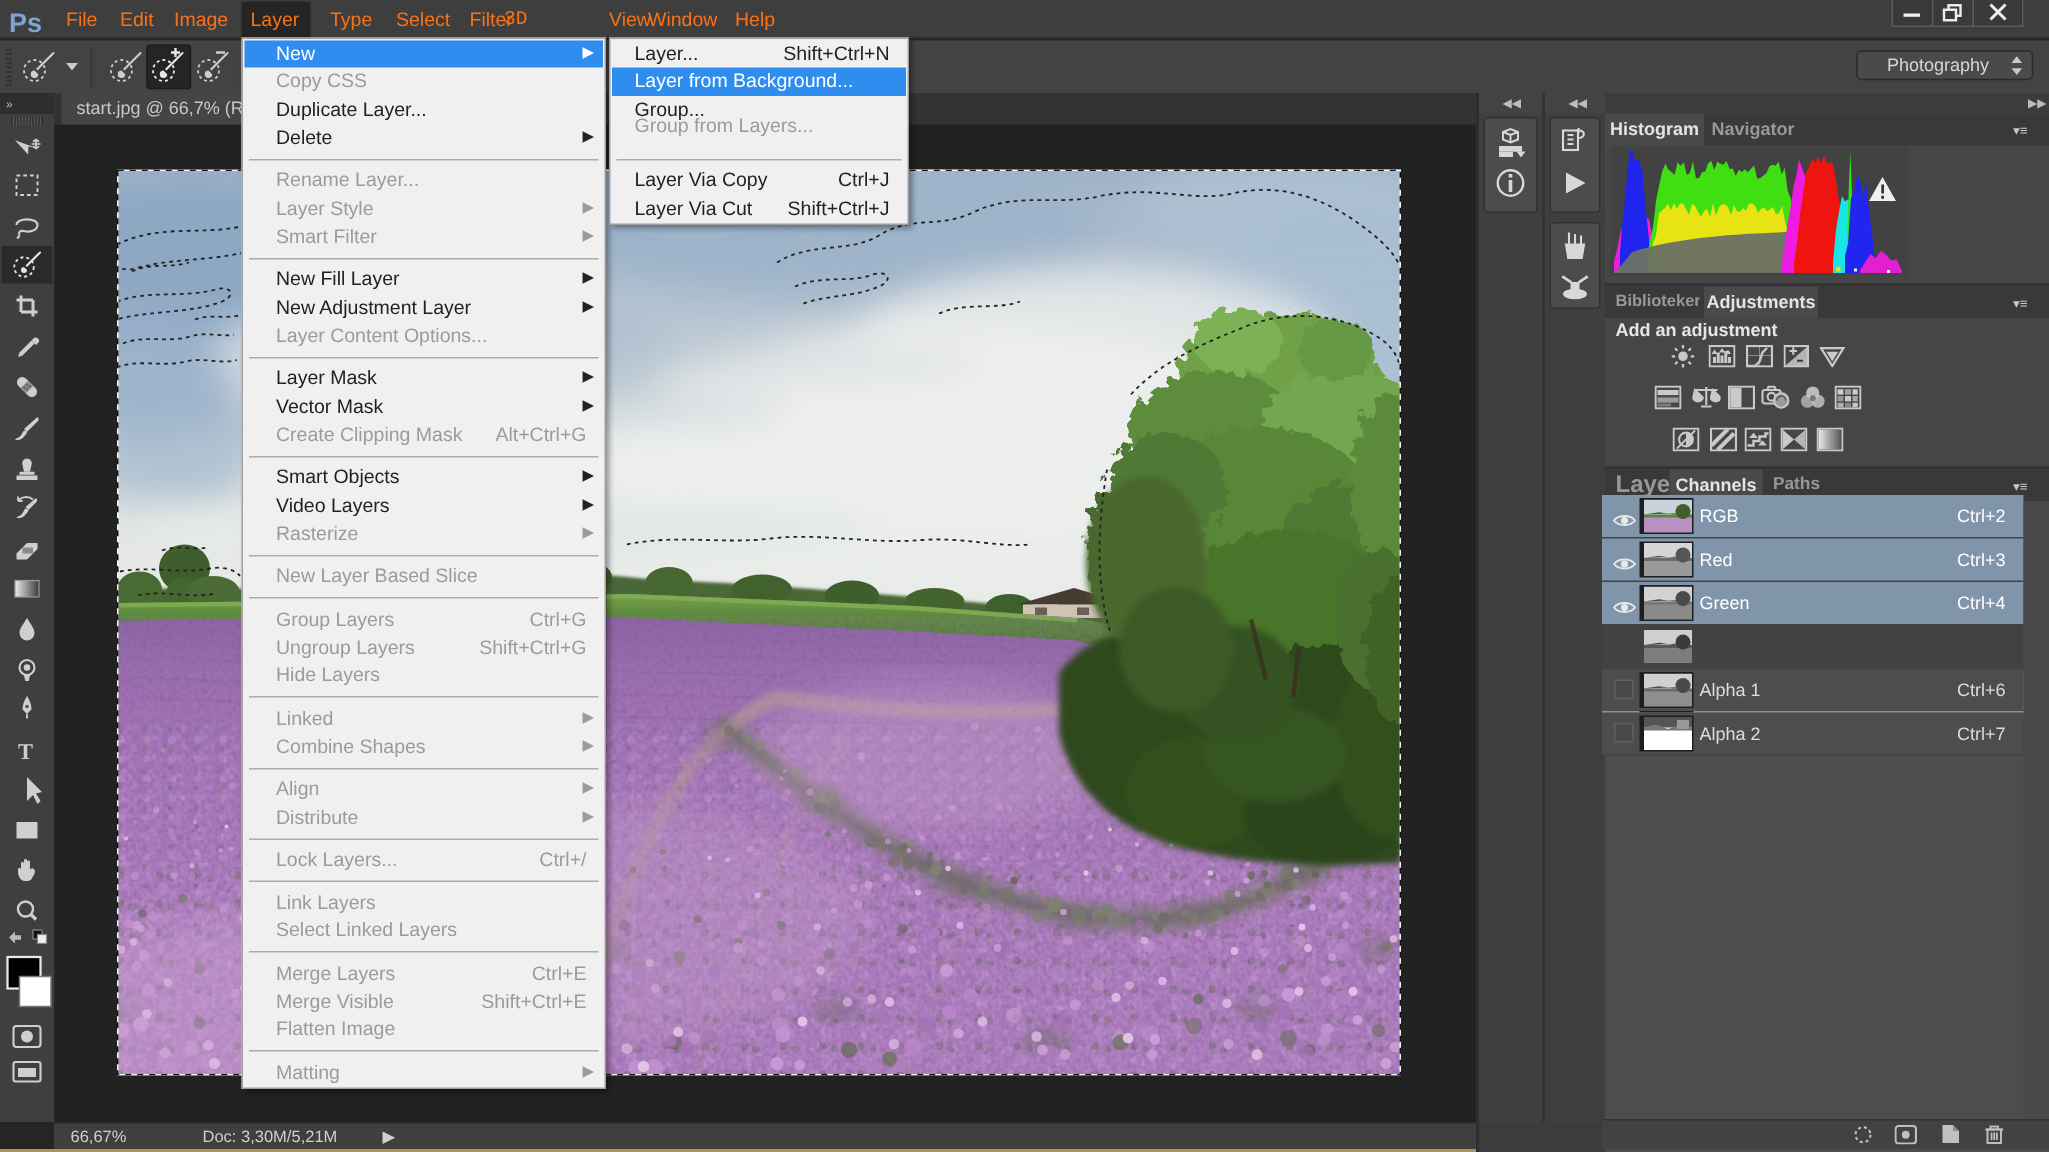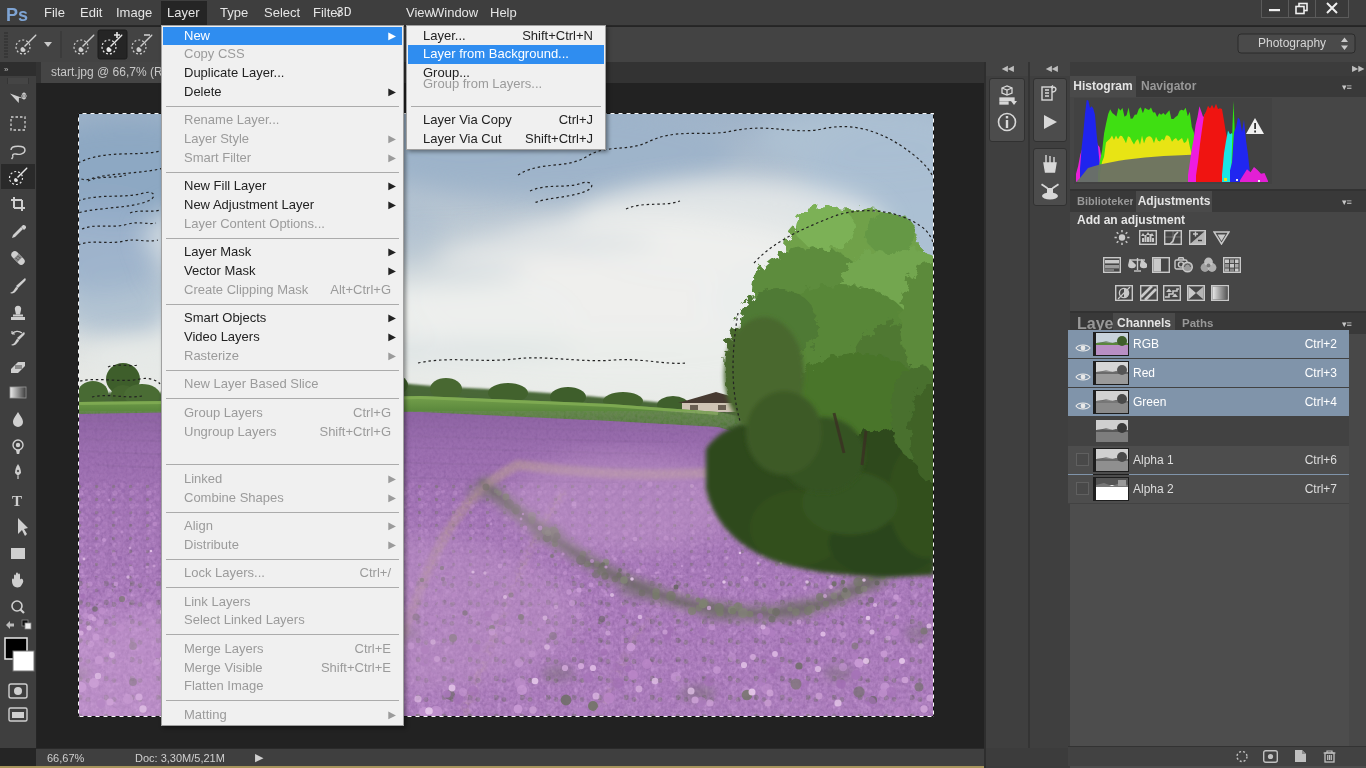--- a/index.html
+++ b/index.html
@@ -1,21 +1,21 @@
 <!DOCTYPE html>
 <html><head>
 <meta charset="utf-8">
 <style>
 * { margin:0; padding:0; box-sizing:border-box; }
 html,body { width:1366px; height:768px; overflow:hidden; background:#252525; font-family:"Liberation Sans", sans-serif; }
 .abs { position:absolute; }
 #stage { position:relative; width:1366px; height:768px; }
 
 #titlebar { left:0; top:0; width:1366px; height:26px; background:#3e3e3e; border-bottom:1px solid #282828; }
-.mitem { position:absolute; top:0; height:26px; line-height:26px; color:#e5e5e5; font-size:13px; }
+.mitem { position:absolute; top:0; height:26px; line-height:26px; color:#f97316; font-size:13px; }
 #layerhl { left:161px; top:1px; width:46px; height:25px; background:#252525; }
 #pslogo { left:6px; top:2px; font-size:18px; font-weight:bold; color:#7ea4d4; letter-spacing:0px; }
 .winbtn { position:absolute; top:0px; height:18px; background:#3a3a3a; border:1px solid #5b5b5b; border-top:none; color:#e8e8e8; text-align:center; }
 
 #optbar { left:0; top:27px; width:1366px; height:35px; background:#434343; border-bottom:1px solid #2a2a2a; }
 
 #tabbar { left:36px; top:62px; width:948px; height:21px; background:#333333; }
 #doctab { left:5px; top:0px; height:21px; width:256px; background:#454545; color:#c8c8c8; font-size:12px; line-height:21px; padding-left:10px; }
 
 #toolbar { left:0; top:62px; width:36px; height:686px; background:#3f3f3f; border-right:1px solid #2a2a2a; }
@@ -1484,20 +1484,23 @@
       </div>
 <div class="msep" style="top:372.4px;"></div>
 <div class="mi gray" style="top:377.7px;">
         <span class="lbl">Group Layers</span>
         <span class="acc">Ctrl+G</span>
       </div>
 <div class="mi gray" style="top:396.5px;">
         <span class="lbl">Ungroup Layers</span>
         <span class="acc">Shift+Ctrl+G</span>
       </div>
+<div class="mi gray" style="top:415.3px;">
+        <span class="lbl">Hide Layers</span>
+      </div>
 <div class="msep" style="top:438.4px;"></div>
 <div class="mi gray" style="top:443.7px;">
         <span class="lbl">Linked</span>
         <span class="arr">▶</span>
       </div>
 <div class="mi gray" style="top:462.5px;">
         <span class="lbl">Combine Shapes</span>
         <span class="arr">▶</span>
       </div>
 <div class="msep" style="top:485.6px;"></div>

